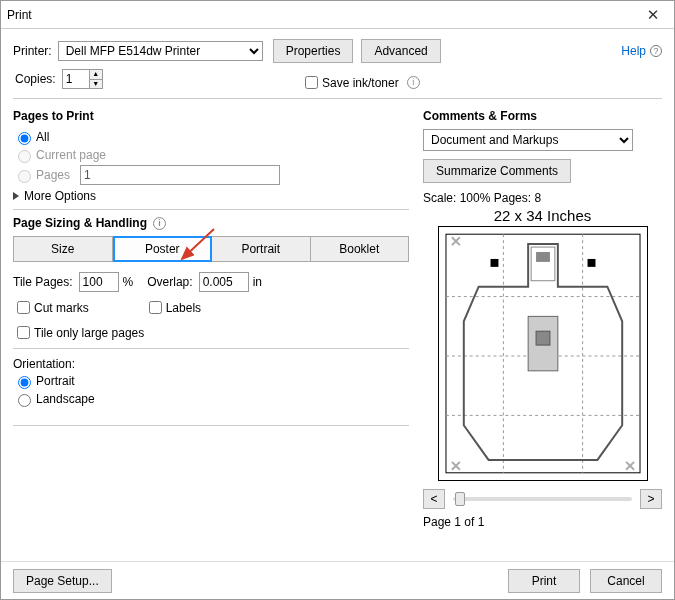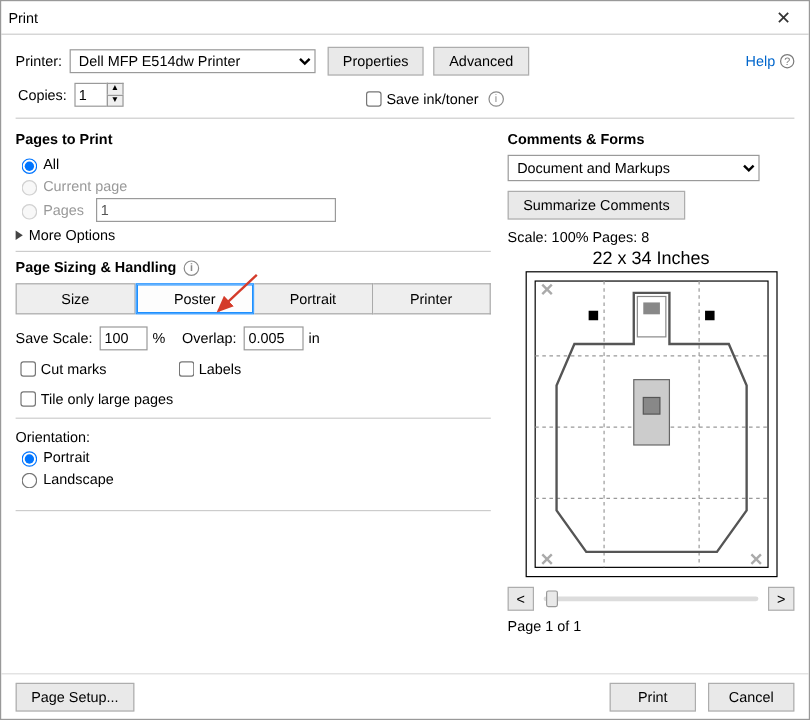--- a/index.html
+++ b/index.html
@@ -134,25 +134,25 @@
         <div class="sect" style="display:flex;align-items:center;">
           <span>Page Sizing &amp; Handling</span>
           <span style="width:6px"></span>
           <span class="info-icon">i</span>
         </div>
 
         <div class="psh">
           <div class="tab">Size</div>
           <div class="tab poster-active">Poster</div>
           <div class="tab">Portrait</div>
-          <div class="tab">Printer</div>
+          <div class="tab">Booklet</div>
         </div>
 
         <div class="row">
-          <span class="lbl">Save Scale:</span>
+          <span class="lbl">Tile Pages:</span>
           <input type="text" class="small-input" value="100" style="">
           <span style="margin:0 14px 0 4px;">%</span>
           <span class="lbl">Overlap:</span>
           <input type="text" class="overlap-input" value="0.005" style="">
           <span style="margin-left:4px;">in</span>
         </div>
 
         <div class="row">
           <label class="chk">
               <input type="checkbox" style="">

